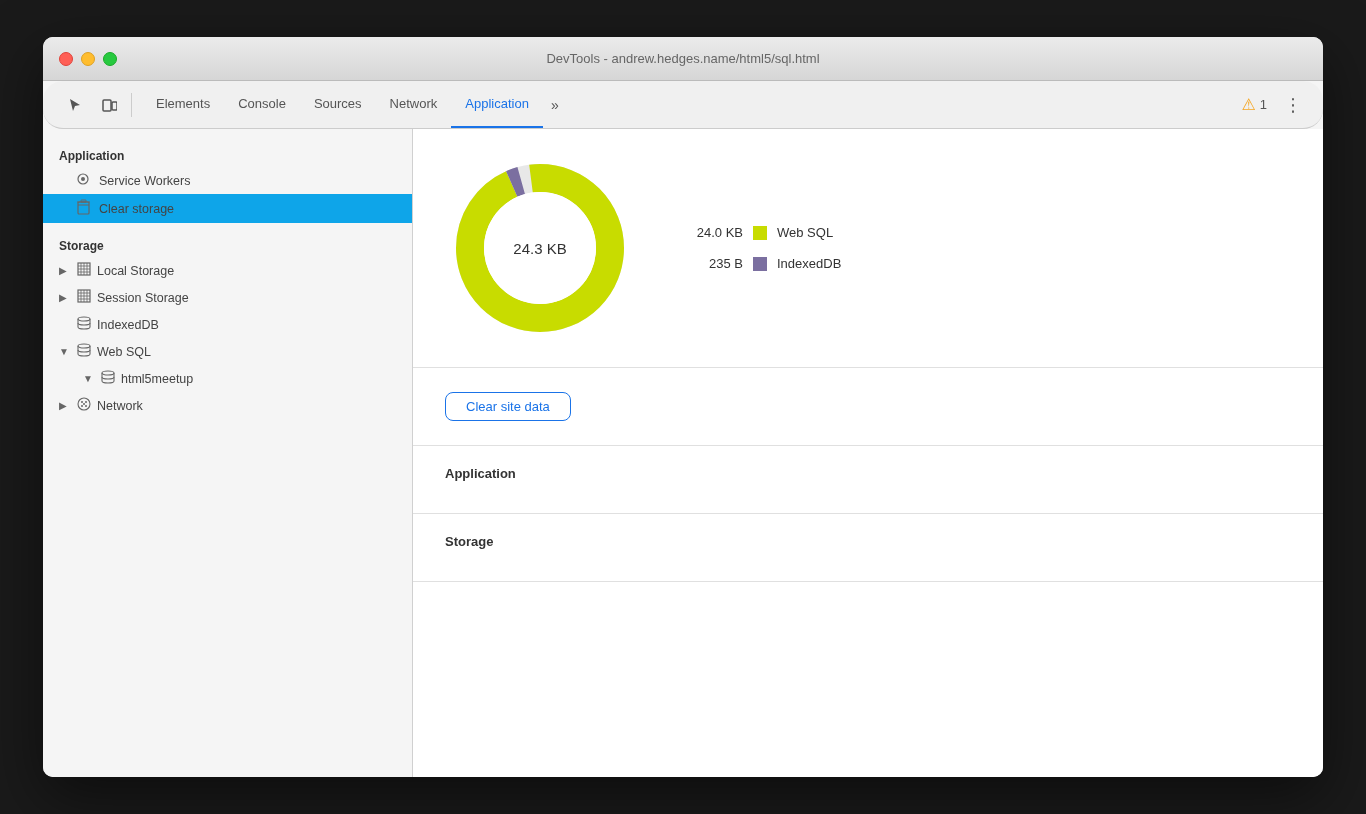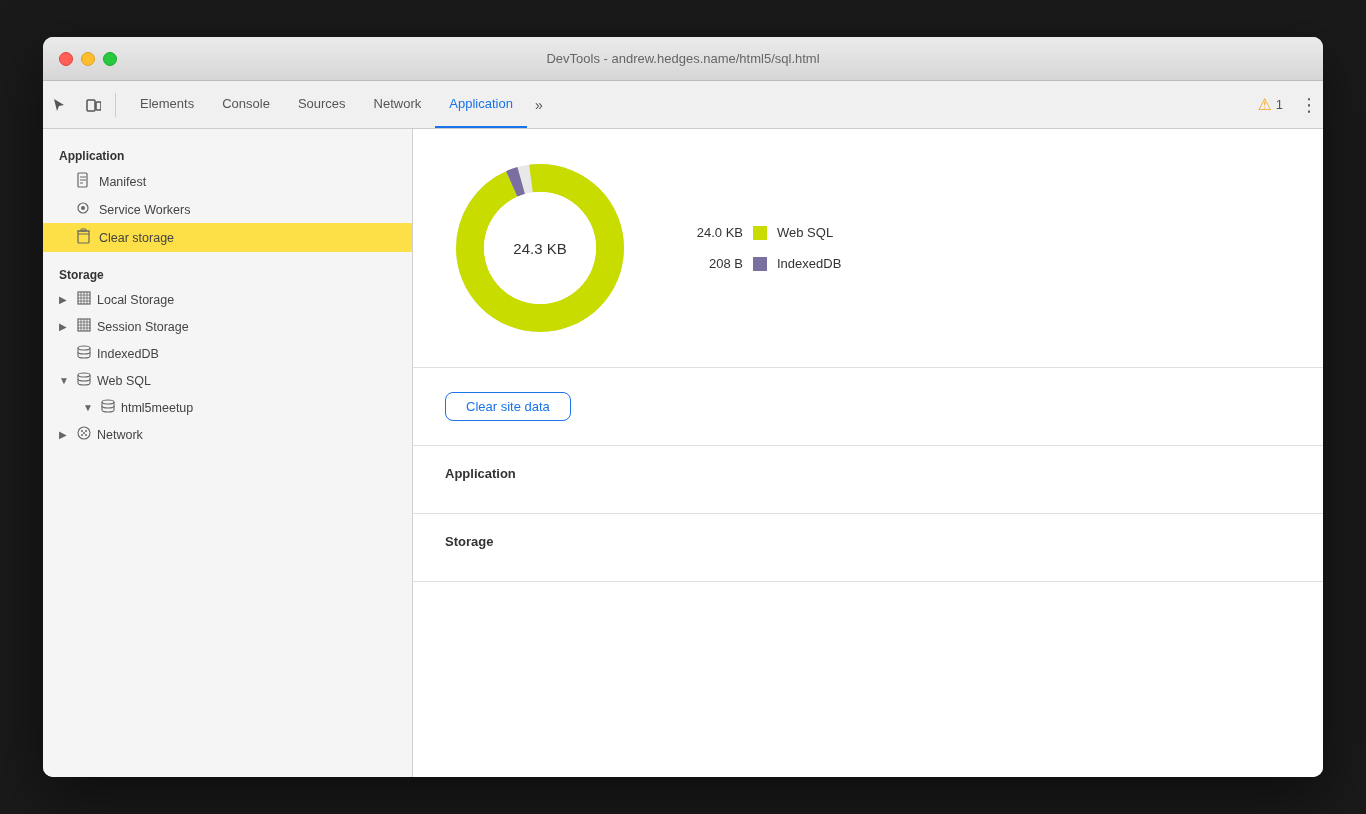--- a/index.html
+++ b/index.html
@@ -51,24 +51,25 @@
       transform: translateX(-50%);
       color: #666;
       font-size: 13px;
     }
     
     .toolbar {
       background: #f0f0f0;
       height: 48px;
       display: flex;
       align-items: center;
-      padding: 0 0;
+      padding: 0 16px;
       border-bottom: 1px solid #ccc;
       flex-shrink: 0;
       gap: 2px;
+      border-radius: 20px;
     }
     .toolbar-icon-btn {
       width: 32px;
       height: 32px;
       display: flex;
       align-items: center;
       justify-content: center;
       border-radius: 4px;
       cursor: pointer;
       color: #555;
@@ -163,21 +164,21 @@
     }
     .sidebar-item {
       display: flex;
       align-items: center;
       gap: 8px;
       padding: 5px 16px 5px 32px;
       font-size: 12px;
       color: #444;
       cursor: pointer;
     }
-    .sidebar-item.selected { background: #fde047; }
+    .sidebar-item.selected { background: #0ea5e9; }
     .sidebar-item-icon { font-size: 13px; color: #666; width: 16px; text-align: center; }
     .sidebar-item-label { font-size: 12.5px; }
     .sidebar-section { margin-bottom: 8px; }
     .sidebar-tree-item {
       display: flex;
       align-items: center;
       gap: 6px;
       padding: 5px 16px 5px 16px;
       font-size: 12.5px;
       color: #444;
@@ -321,31 +322,20 @@
   </div>
 
   <div class="main">
 
     <div class="sidebar">
 
       <div class="sidebar-section">
         <div class="sidebar-section-label">Application</div>
         <div class="sidebar-item">
           <span class="sidebar-item-icon">
-            <svg width="14" height="16" viewBox="0 0 14 16" fill="none">
-                <rect x="2" y="1" width="9" height="14" rx="1" stroke="#666" stroke-width="1.2" fill="none"></rect>
-                <line x1="4" y1="5" x2="10" y2="5" stroke="#666" stroke-width="1"></line>
-                <line x1="4" y1="8" x2="10" y2="8" stroke="#666" stroke-width="1"></line>
-                <line x1="4" y1="11" x2="7" y2="11" stroke="#666" stroke-width="1"></line>
-              </svg>
-          </span>
-          <span class="sidebar-item-label">Manifest</span>
-        </div>
-        <div class="sidebar-item">
-          <span class="sidebar-item-icon">
             <svg width="14" height="14" viewBox="0 0 14 14" fill="none">
                 <circle cx="7" cy="7" r="5" stroke="#666" stroke-width="1.2" fill="none"></circle>
                 <circle cx="7" cy="7" r="2" fill="#666"></circle>
               </svg>
           </span>
           <span class="sidebar-item-label">Service Workers</span>
         </div>
         <div class="sidebar-item selected">
           <span class="sidebar-item-icon">
             <svg width="13" height="16" viewBox="0 0 13 16" fill="none">
@@ -465,21 +455,21 @@
           <div class="donut-label">24.3 KB</div>
         </div>
 
         <div class="chart-legend">
           <div class="legend-item">
             <span class="legend-value">24.0 KB</span>
             <div class="legend-color" style="background:#c8dc00;"></div>
             <span class="legend-name">Web SQL</span>
           </div>
           <div class="legend-item">
-            <span class="legend-value">208 B</span>
+            <span class="legend-value">235 B</span>
             <div class="legend-color" style="background:#7b6fa0;"></div>
             <span class="legend-name">IndexedDB</span>
           </div>
         </div>
       </div>
 
       <div class="content-middle">
         <button class="clear-btn">Clear site data</button>
       </div>
 

